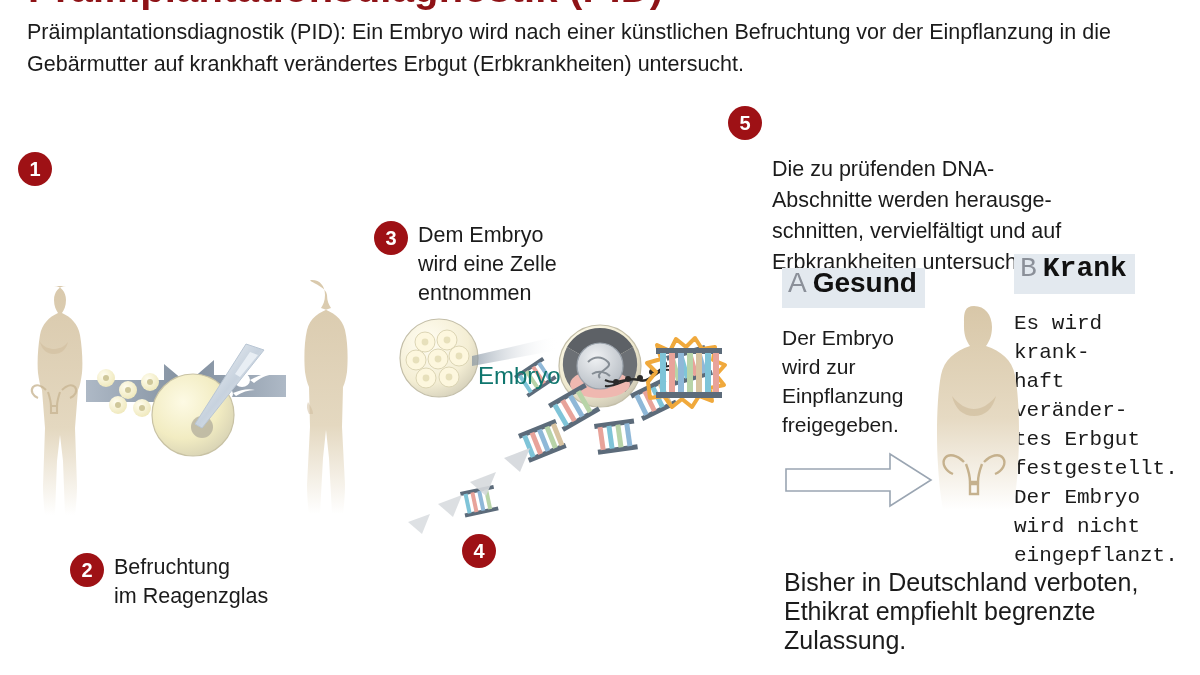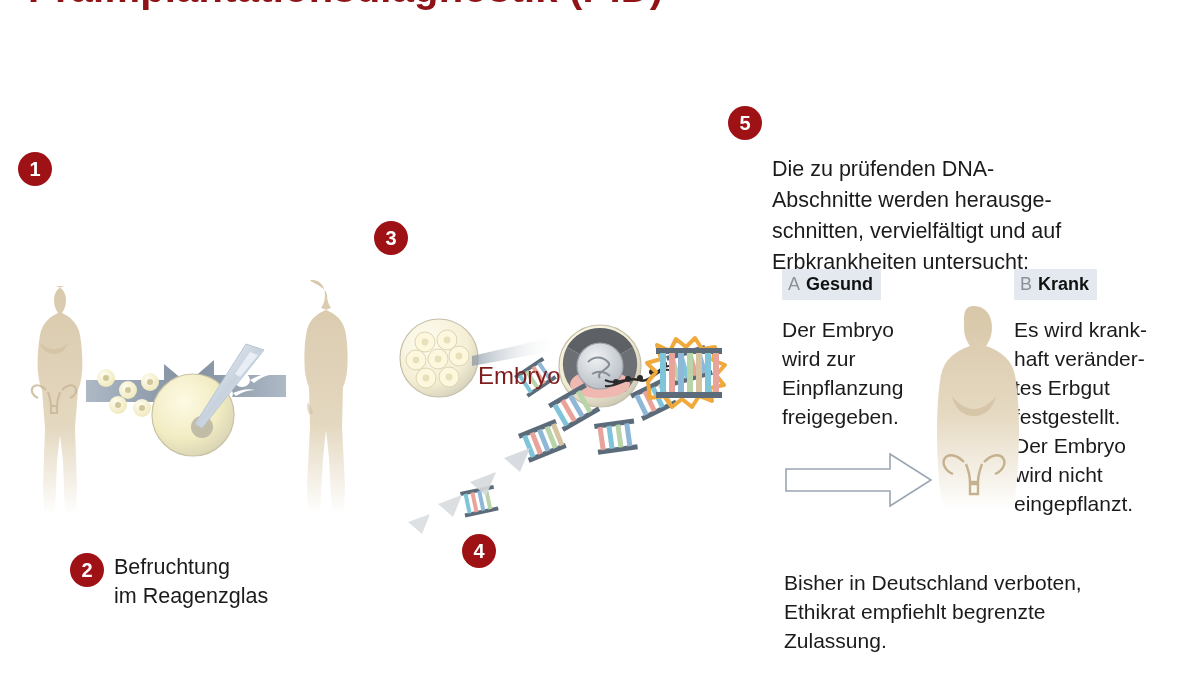--- a/index.html
+++ b/index.html
@@ -40,49 +40,50 @@
   #step1 { left: 18px; top: 152px; width: 260px; }
   #step2 { left: 70px; top: 553px; width: 300px; }
   #step3 { left: 374px; top: 221px; width: 260px; }
   #step4 { left: 462px; top: 534px; width: 300px; }
   #step5 { left: 728px; top: 106px; width: 420px; }
   #step5 .body { line-height: 31px; }
 
   
   .ab-tag {
     display: inline-block; background: #e3e9ef;
-    padding: 2px 8px 3px 6px; font-size: 18px; line-height: 26px; white-space: nowrap;
+    padding: 2px 8px 12px 6px; font-size: 28px; line-height: 26px; white-space: nowrap;
   }
   .ab-tag .ltr { color: #8b9099; font-weight: 400; margin-right: 6px; }
   .ab-tag .wrd { color: #111; font-weight: 700; }
   .ab-col { position: absolute; font-size: 21px; line-height: 29px; color:#1b1b1b; }
   #colA { left: 782px; top: 268px; width: 150px; }
-  #colB { left: 1014px; top: 268px; width: 160px; }
+  #colB { left: 1014px; top: 254px; width: 160px; font-family: Liberation Mono, monospace; }
   #colA .txt, #colB .txt { margin-top: 15px; }
 
   .footer-note {
     position: absolute; left: 784px; top: 568px; width: 390px;
-    font-size: 21px; line-height: 29px; color:#1b1b1b;
+    font-size: 25px; line-height: 29px; color:#1b1b1b;
   }
 
   .embryo-label {
     position: absolute; left: 478px; top: 362px;
-    font-size: 24px; color: #7f1d1d;
+    font-size: 24px; color: #0f766e;
   }
 
   svg { display: block; overflow: visible; }
   .art { position: absolute; }
 </style>
 </head>
 <body>
 
 <div id="stage">
 
   <div class="cut-title">Präimplantationsdiagnostik (PID)</div>
 
+  <div class="intro">Präimplantationsdiagnostik (PID): Ein Embryo wird nach einer künstlichen Befruchtung vor der Einpflanzung in die Gebärmutter auf krankhaft verändertes Erbgut (Erbkrankheiten) untersucht.</div>
 
   <svg class="art" style="left:10px; top:272px;" width="360" height="255" viewBox="0 0 360 255">
     <defs>
       <linearGradient id="skin" x1="0" y1="0" x2="0" y2="1">
         <stop offset="0%" stop-color="#d9c9ac"></stop>
         <stop offset="62%" stop-color="#e4d8c0"></stop>
         <stop offset="100%" stop-color="#ffffff"></stop>
       </linearGradient>
       <linearGradient id="grayArrow" x1="0" y1="0" x2="1" y2="0">
         <stop offset="0%" stop-color="#aeb9c6"></stop>
@@ -320,20 +321,23 @@
   </div>
 
   <div class="step" id="step2">
     <div class="badge">2</div>
     <div class="body" style="white-space: pre-line;">Befruchtung
 im Reagenzglas</div>
   </div>
 
   <div class="step" id="step3">
     <div class="badge">3</div>
+    <div class="body" style="white-space: pre-line;">Dem Embryo
+wird eine Zelle
+entnommen</div>
   </div>
 
   <div class="step" id="step4">
     <div class="badge">4</div>
   </div>
 
   <div class="step" id="step5">
     <div class="badge">5</div>
     <div class="body" style="white-space: pre-line; margin-top: 48px;">Die zu prüfenden DNA-
 Abschnitte werden herausge-

